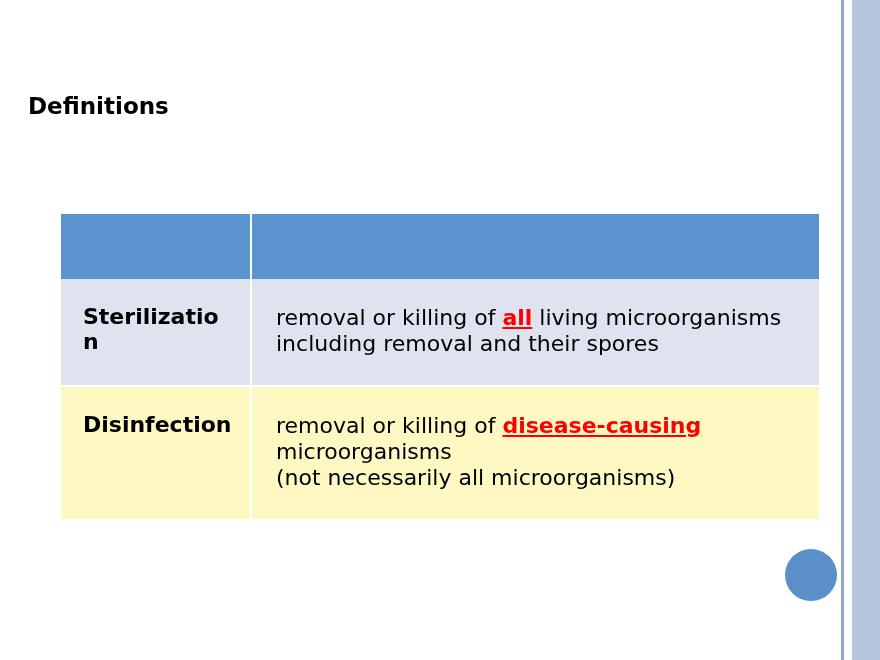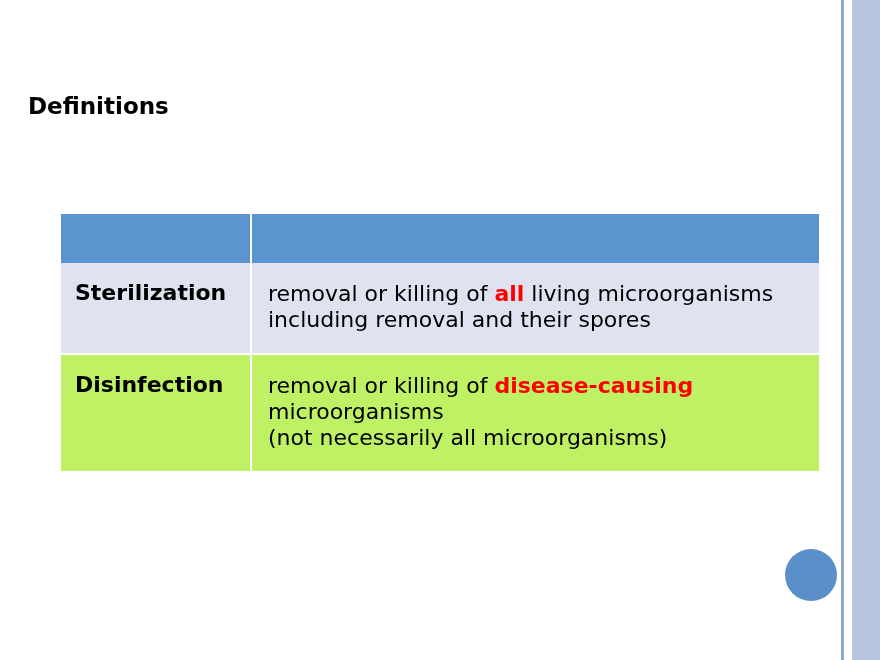--- a/index.html
+++ b/index.html
@@ -67,21 +67,21 @@
   .def-table {
     position: absolute;
     left: 61px;
     top: 214px;
     width: 758px;
     border-collapse: collapse;
     table-layout: fixed;
   }
   .def-table td {
     vertical-align: top;
-    padding: 8px;
+    padding: 16px;
   }
   .col-term {
     width: 190px;
   }
   .col-desc {
     width: 568px;
   }
 
   
   .hdr-cell {
@@ -91,21 +91,21 @@
   }
   .hdr-cell.last {
     border-right: none;
   }
 
   
   .row-a .cell {
     background: #dfe3f0;
   }
   .row-b .cell {
-    background: #bef264;
+    background: #fef9c3;
   }
   .cell {
     border-right: 2px solid #ffffff;
     border-bottom: 2px solid #ffffff;
   }
   .cell.last {
     border-right: none;
   }
 
   .term {
@@ -118,20 +118,21 @@
   }
   .desc {
     font-size: 22px;
     color: #000000;
     line-height: 1.18;
     padding: 10px 8px 12px 8px;
   }
   .desc .em-red {
     color: #ff0000;
     font-weight: bold;
+    text-decoration: underline;
   }
 
   
   .circle-deco {
     position: absolute;
     left: 785px;
     top: 549px;
     width: 52px;
     height: 52px;
     border-radius: 50%;

